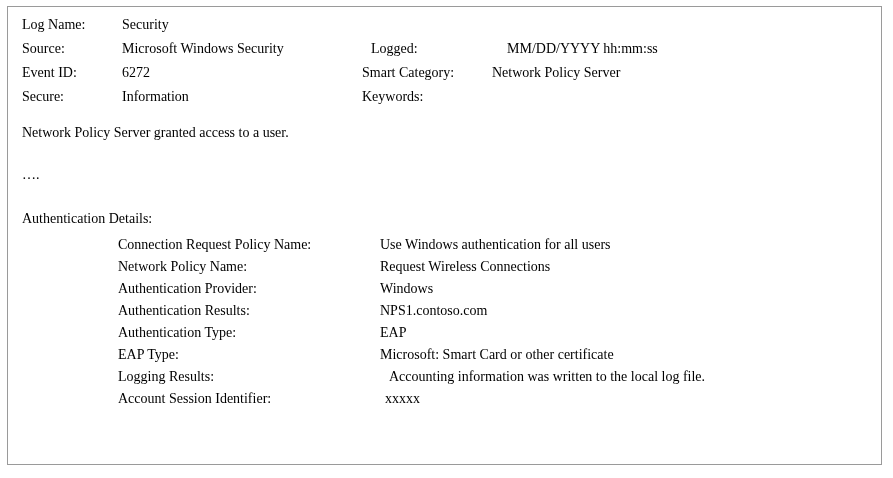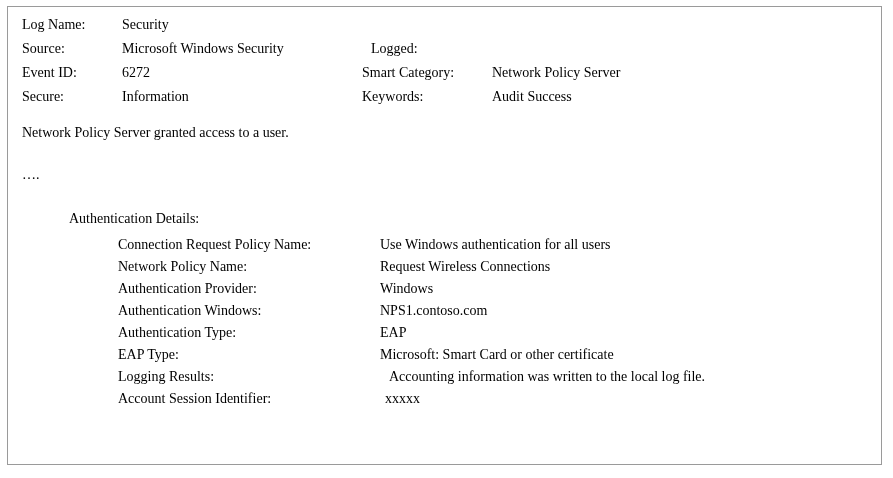--- a/index.html
+++ b/index.html
@@ -62,21 +62,20 @@
   .para {
     margin-top: 12px;
     height: 20px;
   }
   .para.dots {
     margin-top: 22px;
   }
   .section-title {
     margin-top: 24px;
     height: 20px;
-    margin-left: 47px;
   }
   
   .detail-list {
     margin-top: 6px;
   }
   .detail-row {
     display: flex;
     align-items: flex-start;
     height: 22px;
   }
@@ -106,34 +105,34 @@
       <span class="hdr-label">Log Name:</span>
       <span class="hdr-value">Security</span>
       <span class="hdr-label2"></span>
       <span class="hdr-value2"></span>
     </div>
 
     <div class="hdr-row">
       <span class="hdr-label">Source:</span>
       <span class="hdr-value">Microsoft Windows Security</span>
       <span class="hdr-label2 indent-logged">Logged:</span>
+      <span class="hdr-value2 indent-date">MM/DD/YYYY hh:mm:ss</span>
     </div>
 
     <div class="hdr-row">
       <span class="hdr-label">Event ID:</span>
       <span class="hdr-value">6272</span>
       <span class="hdr-label2">Smart Category:</span>
       <span class="hdr-value2">Network Policy Server</span>
     </div>
 
     <div class="hdr-row">
       <span class="hdr-label">Secure:</span>
       <span class="hdr-value">Information</span>
       <span class="hdr-label2">Keywords:</span>
-      <span class="hdr-value2">Audit Success</span>
     </div>
 
     <div class="para">Network Policy Server granted access to a user.</div>
 
     <div class="para dots">….</div>
 
     <div class="section-title">Authentication Details:</div>
 
     <div class="detail-list">
 
@@ -146,21 +145,21 @@
         <span class="detail-label">Network Policy Name:</span>
         <span class="detail-value">Request Wireless Connections</span>
       </div>
 
       <div class="detail-row">
         <span class="detail-label">Authentication Provider:</span>
         <span class="detail-value">Windows</span>
       </div>
 
       <div class="detail-row">
-        <span class="detail-label">Authentication Windows:</span>
+        <span class="detail-label">Authentication Results:</span>
         <span class="detail-value">NPS1.contoso.com</span>
       </div>
 
       <div class="detail-row">
         <span class="detail-label">Authentication Type:</span>
         <span class="detail-value">EAP</span>
       </div>
 
       <div class="detail-row">
         <span class="detail-label">EAP Type:</span>

